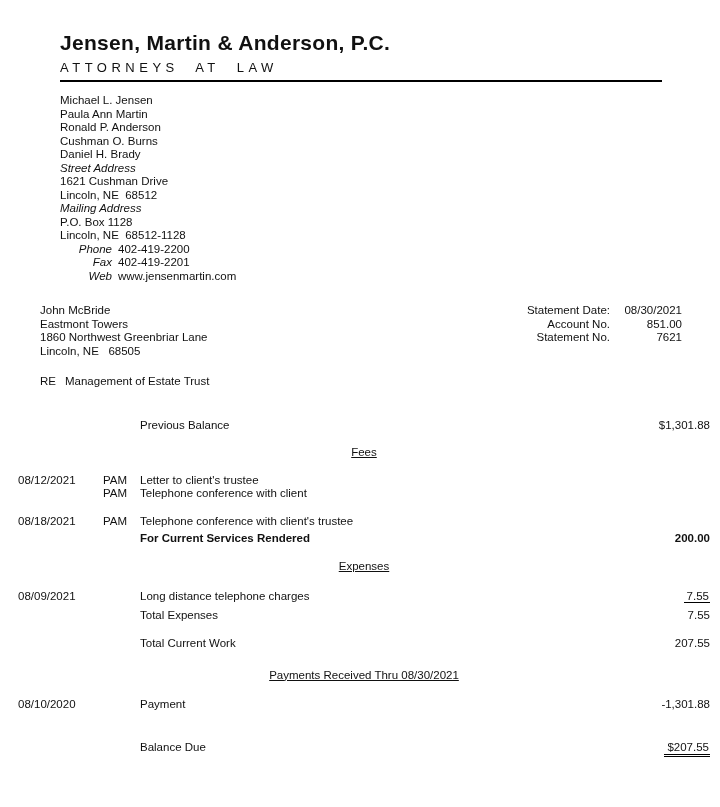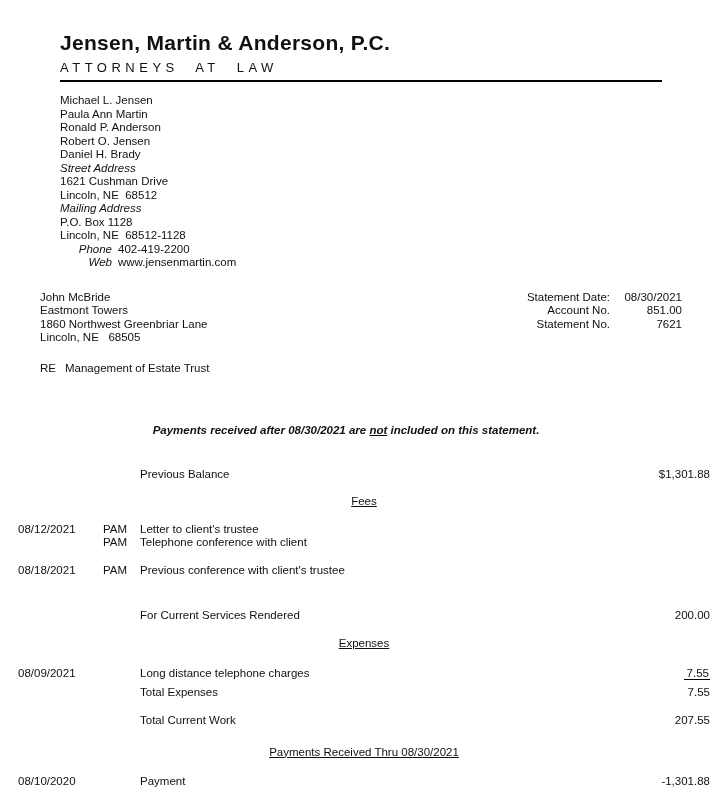--- a/index.html
+++ b/index.html
@@ -45,21 +45,21 @@
   .section { text-align:center; }
   .section-title { text-decoration:underline; }
   .u-line { border-bottom:1px solid #000; padding:0 1px 0 3px; }
   .u-double { border-bottom:3px double #000; padding:0 1px 1px 3px; }
 
   #prev-balance { margin-top:30px; }
   #sec-fees { margin-top:14px; }
   #fee-r0 { margin-top:14px; }
   #fee-r1 { margin-top:0; }
   #fee-r2 { margin-top:14px; }
-  #fee-total { margin-top:32px; }
+  #fee-total { margin-top:4px;font-weight:bold; }
   #sec-expenses { margin-top:14px; }
   #exp-r0 { margin-top:17px; }
   #exp-total { margin-top:5px; }
   #total-work { margin-top:15px; }
   #sec-payments { margin-top:18px; }
   #pay-r0 { margin-top:16px; }
   #balance-due { margin-top:29px; }
 </style>
 </head>
 <body>
@@ -70,37 +70,41 @@
     <div class="firm-name">Jensen, Martin &amp; Anderson, P.C.</div>
     <div class="tagline">ATTORNEYS AT LAW</div>
   </div>
   <hr class="rule">
 
   <div class="info-row">
     <div class="col-attorneys">
       <div>Michael L. Jensen</div>
       <div>Paula Ann Martin</div>
       <div>Ronald P. Anderson</div>
-      <div>Robert O. Jensen</div>
+      <div>Cushman O. Burns</div>
       <div>Daniel H. Brady</div>
     </div>
     <div class="col-street">
       <div class="italic">Street Address</div>
       <div class="pre">1621 Cushman Drive</div>
       <div class="pre">Lincoln, NE  68512</div>
     </div>
     <div class="col-mailing">
       <div class="italic">Mailing Address</div>
       <div class="pre">P.O. Box 1128</div>
       <div class="pre">Lincoln, NE  68512-1128</div>
     </div>
     <div>
       <div class="contact-row">
         <span class="contact-label">Phone</span>
         <span>402-419-2200</span>
+      </div>
+      <div class="contact-row">
+        <span class="contact-label">Fax</span>
+        <span>402-419-2201</span>
       </div>
       <div class="contact-row">
         <span class="contact-label">Web</span>
         <span>www.jensenmartin.com</span>
       </div>
     </div>
   </div>
 
   <div class="addr-meta-row">
     <div>
@@ -123,23 +127,20 @@
         <span class="meta-value">7621</span>
       </div>
     </div>
   </div>
 
   <div class="re-line">
     <span class="re-label">RE</span>
     <span>Management of Estate Trust</span>
   </div>
 
-  <div class="notice">
-    <span>Payments received after 08/30/2021 are </span><span class="u">not</span><span> included on this statement.</span>
-  </div>
 
   <div class="body-table">
 
     <div class="srow" id="prev-balance">
       <span class="c-spacer"></span>
       <span class="c-desc">Previous Balance</span>
       <span class="c-amt">$1,301.88</span>
     </div>
 
     <div class="section" id="sec-fees">
@@ -152,21 +153,21 @@
       <span class="c-desc">Letter to client's trustee</span>
     </div>
     <div class="srow" id="fee-r1">
       <span class="c-date"></span>
       <span class="c-init">PAM</span>
       <span class="c-desc">Telephone conference with client</span>
     </div>
     <div class="srow" id="fee-r2">
       <span class="c-date">08/18/2021</span>
       <span class="c-init">PAM</span>
-      <span class="c-desc">Previous conference with client's trustee</span>
+      <span class="c-desc">Telephone conference with client's trustee</span>
     </div>
 
     <div class="srow" id="fee-total">
       <span class="c-spacer"></span>
       <span class="c-desc">For Current Services Rendered</span>
       <span class="c-amt">200.00</span>
     </div>
 
     <div class="section" id="sec-expenses">
       <span class="section-title">Expenses</span>

